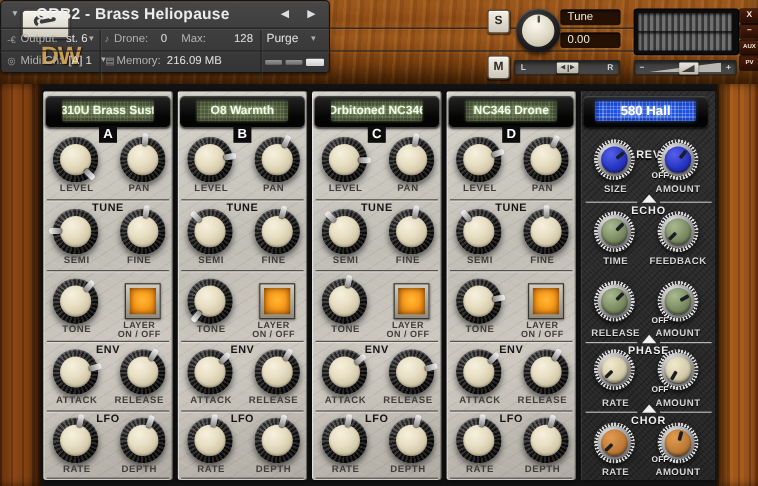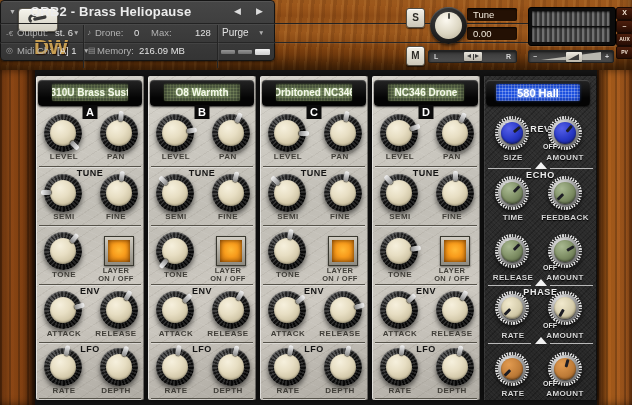--- a/index.html
+++ b/index.html
@@ -665,20 +665,21 @@
       <div class="fxknob" style="left: 64px; top: 215px;">
         <div class="fxring"></div>
         <div class="fxcap" style="--c1: #f1e9cd; --c2: #d5ccab; --c3: #a09672;"></div>
         <div class="fxrot" style="transform: rotate(-150deg);">
           <div class="fxptr"></div>
         </div>
       </div>
       <div class="fxlabel" style="left: 0px; width: 58px; top: 255px;">RATE</div>
       <div class="fxlabel" style="left: 52px; width: 58px; top: 255px;">AMOUNT</div>
       <div class="fxoff" style="left: 52px; width: 28px; top: 246px;">OFF</div>
+      <div class="fxtitle" style="top: 269px;">CHOR</div>
       <div class="fxdiv" style="left: 4px; width: 43px; top: 267px;"></div>
       <div class="fxdiv" style="left: 66px; width: 43px; top: 267px;"></div>
       <div class="fxtri" style="top: 261px;"></div>
       <div class="fxknob" style="left: 11px; top: 276px;">
         <div class="fxring"></div>
         <div class="fxcap" style="--c1: #e29b50; --c2: #bf7c38; --c3: #85501e;"></div>
         <div class="fxrot" style="transform: rotate(-135deg);">
           <div class="fxptr"></div>
         </div>
       </div>

